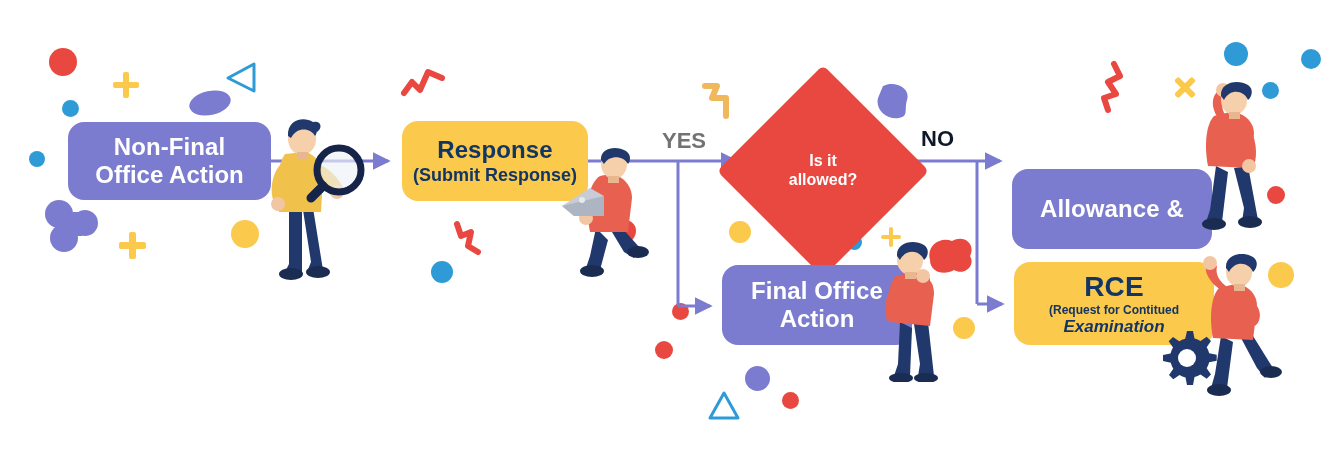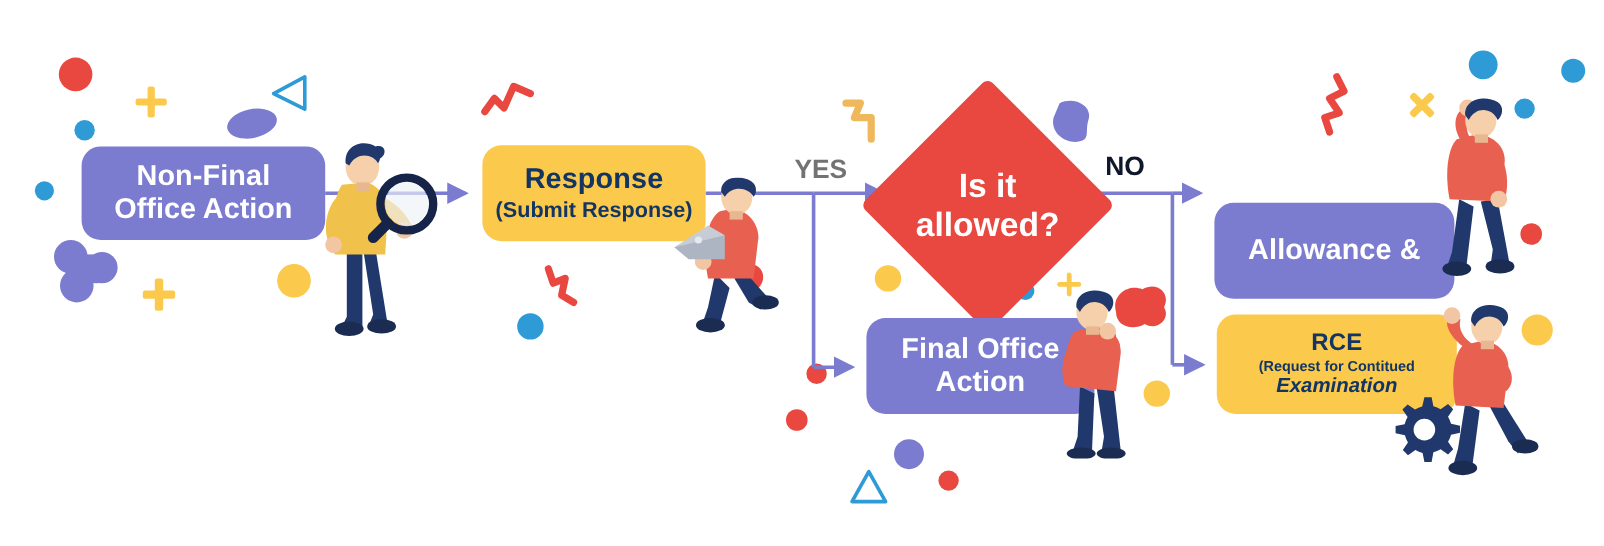--- a/index.html
+++ b/index.html
@@ -61,21 +61,21 @@
     white-space: nowrap;
   }
 
   
   #node-nonfinal { left: 68px;   top: 122px; width: 203px; height: 78px; }
   #node-response { left: 402px;  top: 121px; width: 186px; height: 80px; }
   #node-allowance{ left: 1012px; top: 121px; width: 200px; height: 80px; margin-top: 48px; }
   #node-finaloa  { left: 722px;  top: 265px; width: 190px; height: 80px; }
   #node-rce      { left: 1014px; top: 262px; width: 200px; height: 83px; }
 
-  #node-rce .l1 { font-size: 20px; }
+  #node-rce .l1 { font-size: 28px; }
   #node-rce .sub { font-size: 12px; }
   #node-rce .sub2 { font-size: 17px; font-style: italic; }
 
   
   #decision {
     position: absolute;
     left: 748px;
     top: 96px;
     width: 150px;
     height: 150px;
@@ -90,21 +90,21 @@
   }
   #decision .dlabel {
     position: absolute;
     inset: 0;
     display: flex;
     flex-direction: column;
     align-items: center;
     justify-content: center;
     color: #ffffff;
     font-weight: bold;
-    font-size: 28px;
+    font-size: 16px;
     line-height: 1.18;
     text-align: center;
   }
 
   
   #wires {
     position: absolute;
     left: 0;
     top: 0;
     width: 1337px;

